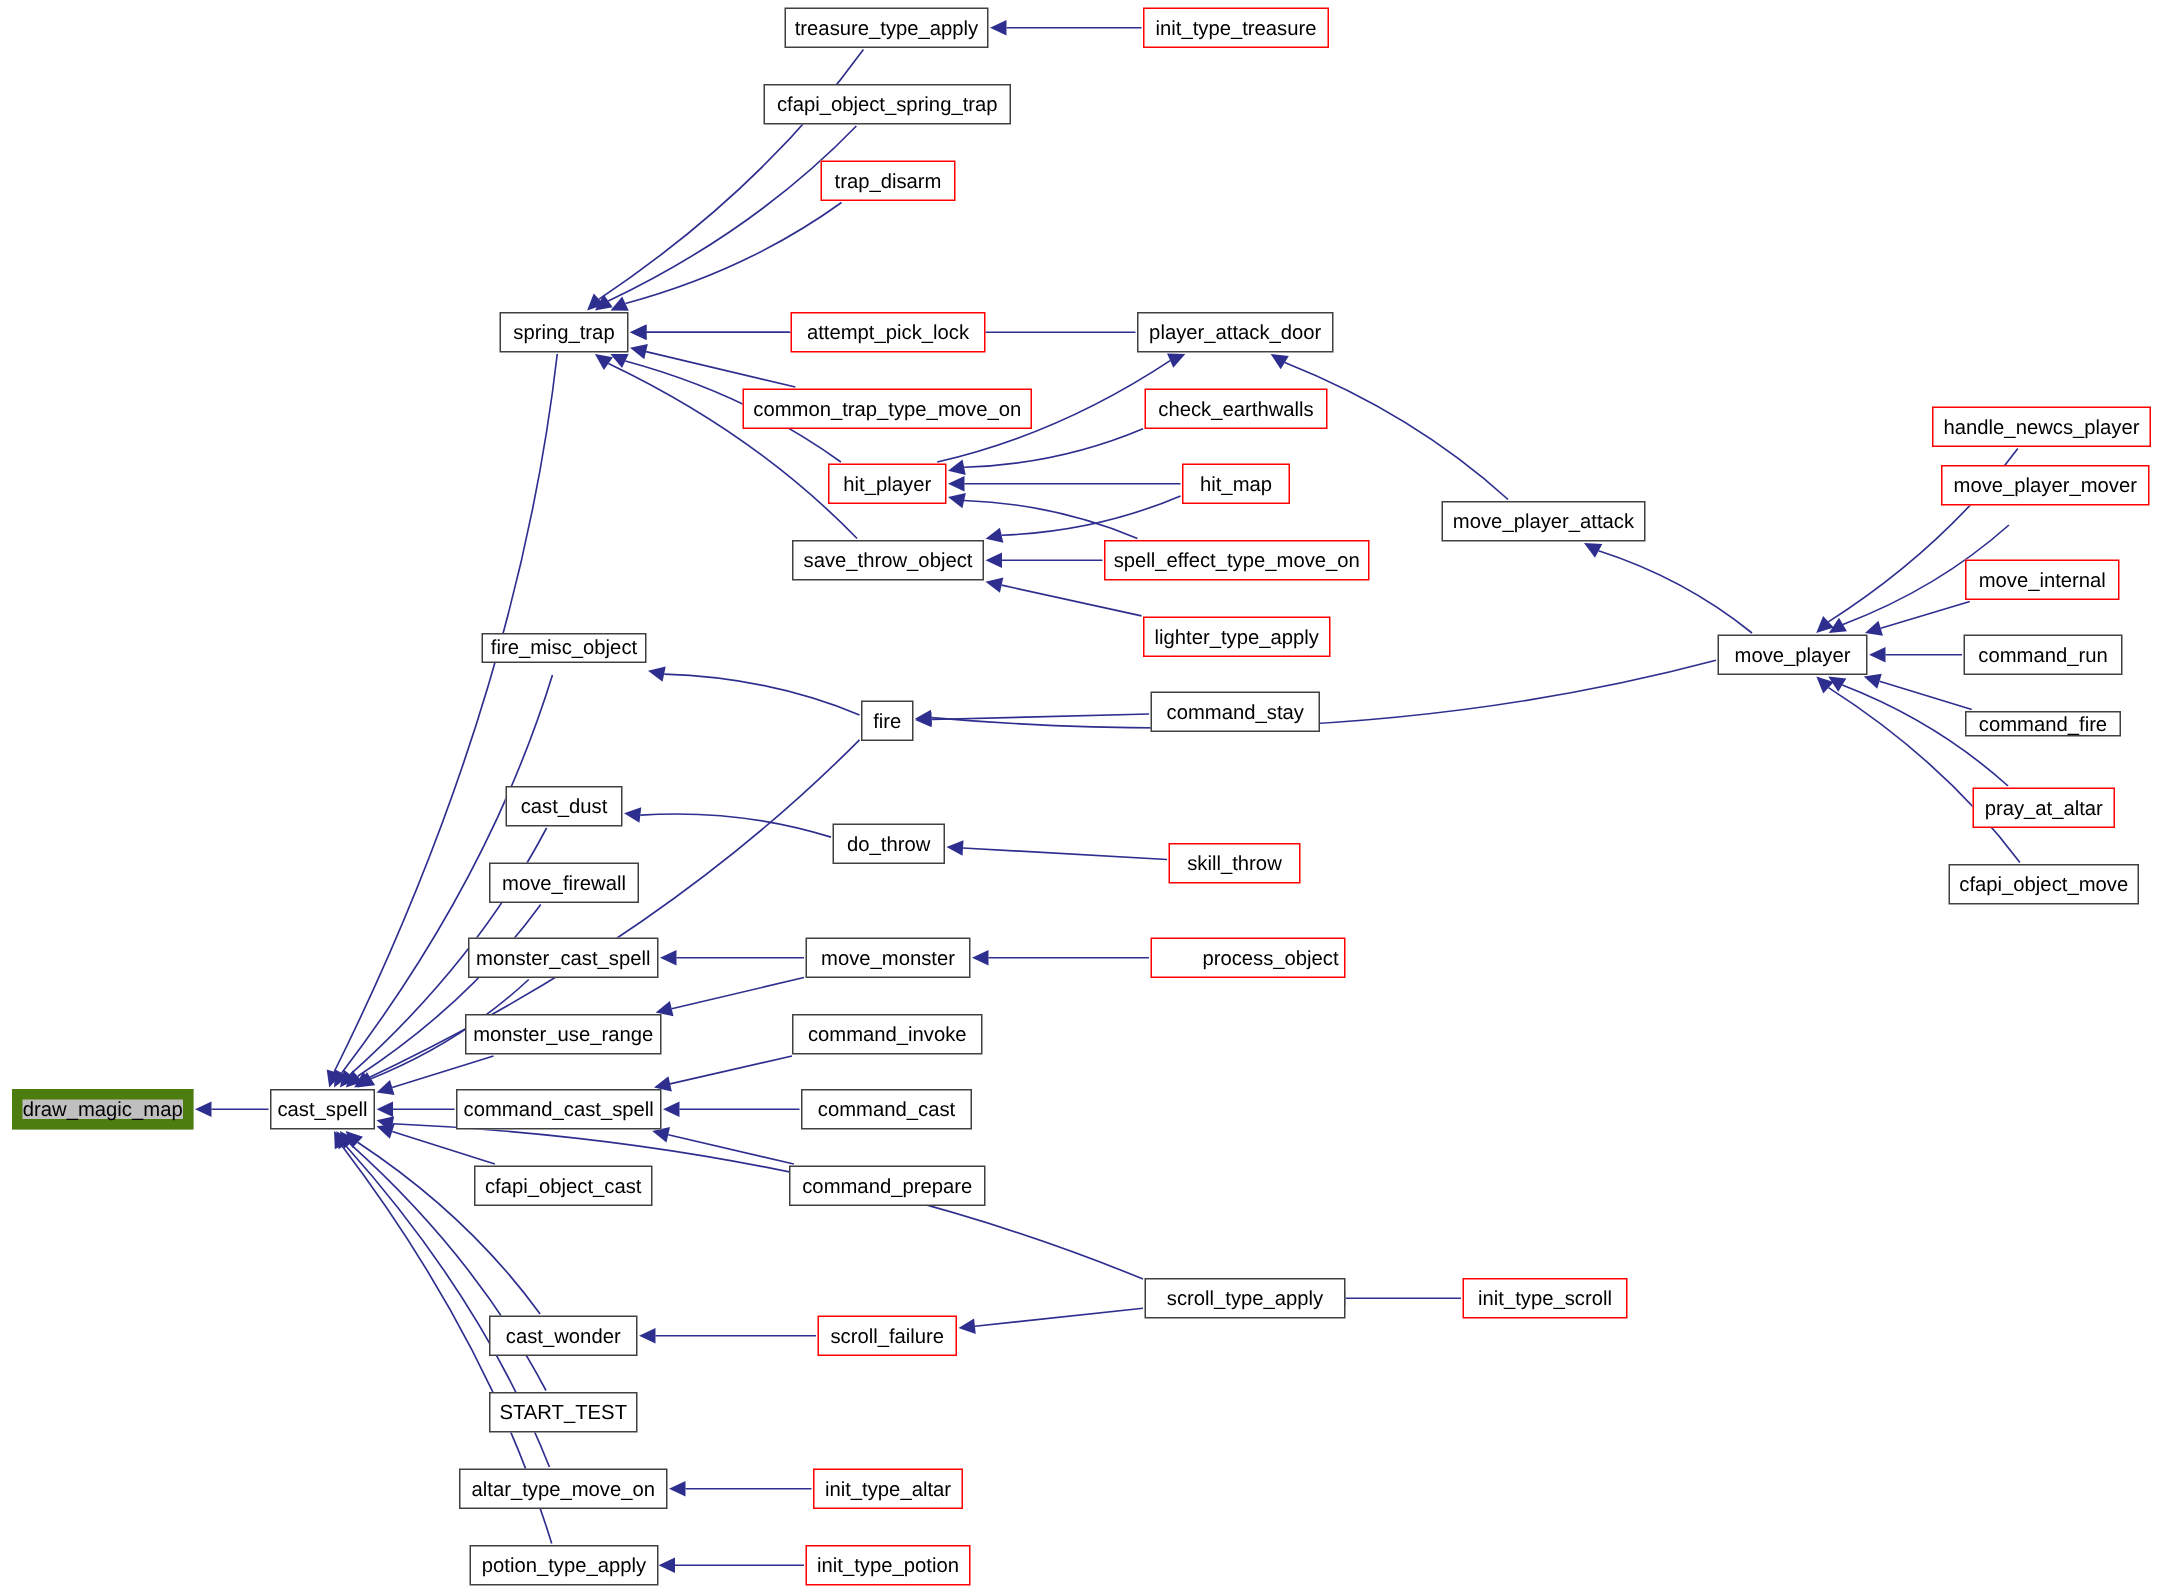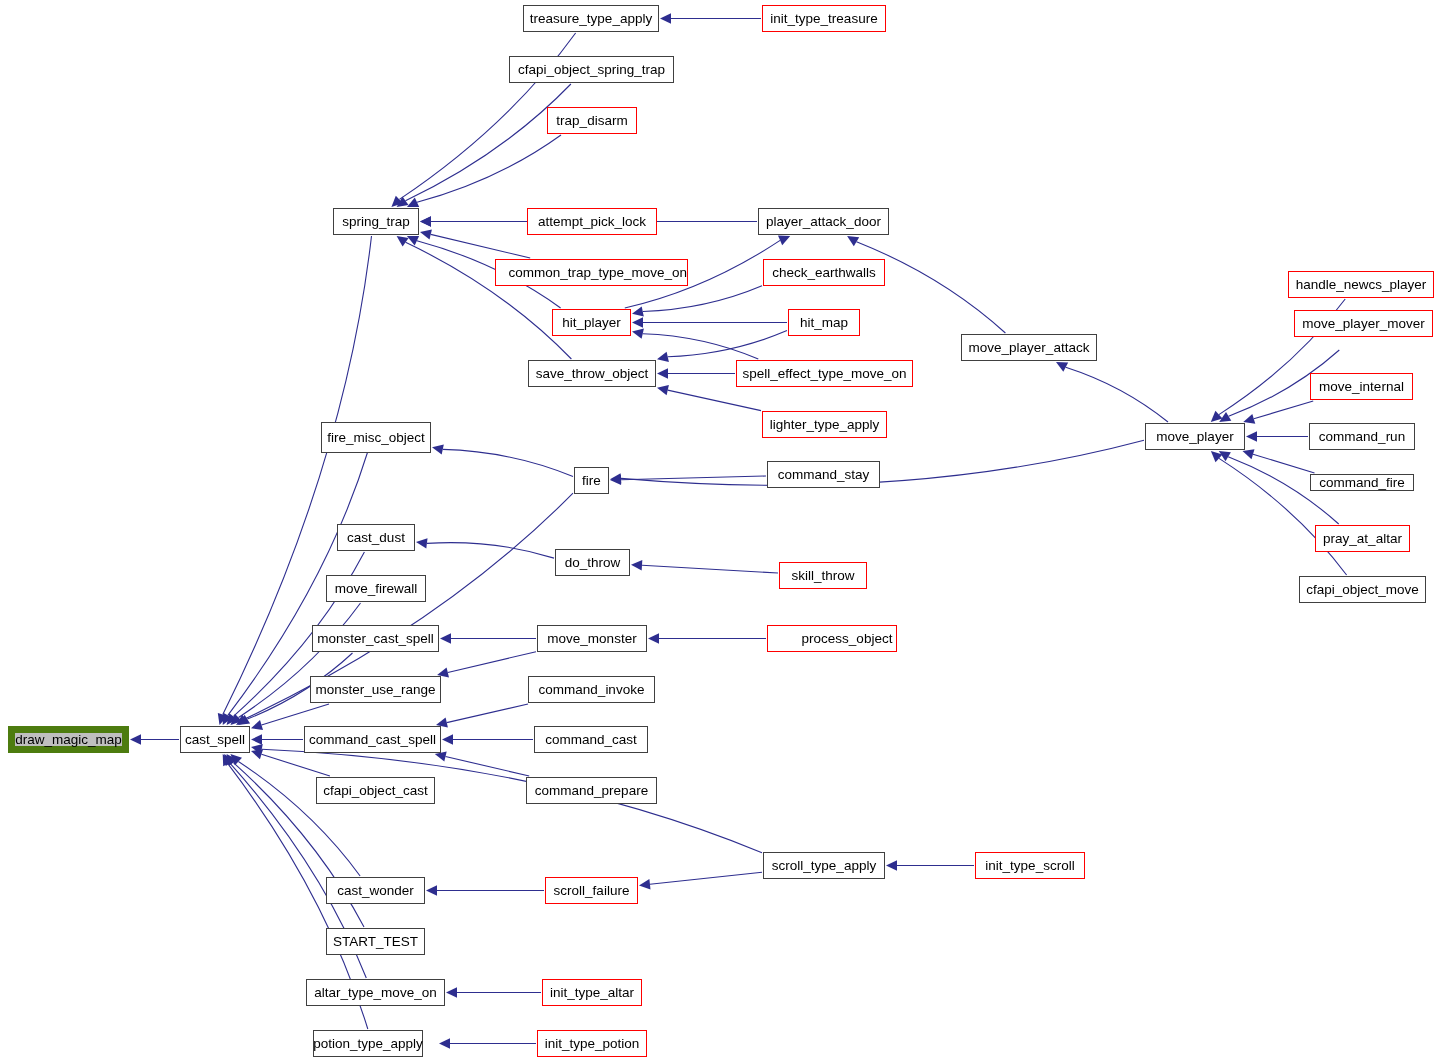--- a/index.html
+++ b/index.html
@@ -161,21 +161,21 @@
       </div>
       <div class="node red" style="left: 547px; top: 107px; width: 90px; height: 27px;">
         <span>trap_disarm</span>
       </div>
       <div class="node red" style="left: 527px; top: 208px; width: 130px; height: 27px;">
         <span>attempt_pick_lock</span>
       </div>
       <div class="node normal" style="left: 758px; top: 208px; width: 131px; height: 27px;">
         <span>player_attack_door</span>
       </div>
-      <div class="node red" style="left: 495px; top: 259px; width: 193px; height: 27px; justify-content: flex-end;">
+      <div class="node red" style="left: 495px; top: 259px; width: 193px; height: 27px;">
         <span>common_trap_type_move_on</span>
       </div>
       <div class="node red" style="left: 763px; top: 259px; width: 122px; height: 27px;">
         <span>check_earthwalls</span>
       </div>
       <div class="node red" style="left: 552px; top: 309px; width: 79px; height: 27px;">
         <span>hit_player</span>
       </div>
       <div class="node red" style="left: 788px; top: 309px; width: 72px; height: 27px;">
         <span>hit_map</span>
@@ -209,21 +209,21 @@
       </div>
       <div class="node normal" style="left: 1310px; top: 474px; width: 104px; height: 17px;">
         <span>command_fire</span>
       </div>
       <div class="node red" style="left: 1315px; top: 525px; width: 95px; height: 27px;">
         <span>pray_at_altar</span>
       </div>
       <div class="node normal" style="left: 1299px; top: 576px; width: 127px; height: 27px;">
         <span>cfapi_object_move</span>
       </div>
-      <div class="node normal" style="left: 321px; top: 422px; width: 110px; height: 31px; text-align: center;">
+      <div class="node normal" style="left: 321px; top: 422px; width: 110px; height: 20px; text-align: center;">
         <span>fire_misc_object</span>
       </div>
       <div class="node normal" style="left: 574px; top: 467px; width: 35px; height: 27px;">
         <span>fire</span>
       </div>
       <div class="node normal" style="left: 767px; top: 461px; width: 113px; height: 27px;">
         <span>command_stay</span>
       </div>
       <div class="node normal" style="left: 337px; top: 524px; width: 78px; height: 27px;">
         <span>cast_dust</span>
@@ -257,41 +257,41 @@
       </div>
       <div class="node normal" style="left: 534px; top: 726px; width: 114px; height: 27px;">
         <span>command_cast</span>
       </div>
       <div class="node normal" style="left: 316px; top: 777px; width: 119px; height: 27px;">
         <span>cfapi_object_cast</span>
       </div>
       <div class="node normal" style="left: 526px; top: 777px; width: 131px; height: 27px;">
         <span>command_prepare</span>
       </div>
-      <div class="node normal" style="left: 763px; top: 852px; width: 122px; height: 27px;">
+      <div class="node normal" style="left: 763px; top: 852px; width: 134px; height: 27px;">
         <span>scroll_type_apply</span>
       </div>
       <div class="node red" style="left: 975px; top: 852px; width: 110px; height: 27px;">
         <span>init_type_scroll</span>
       </div>
       <div class="node normal" style="left: 326px; top: 877px; width: 99px; height: 27px;">
         <span>cast_wonder</span>
       </div>
       <div class="node red" style="left: 545px; top: 877px; width: 93px; height: 27px;">
         <span>scroll_failure</span>
       </div>
       <div class="node normal" style="left: 326px; top: 928px; width: 99px; height: 27px;">
         <span>START_TEST</span>
       </div>
       <div class="node normal" style="left: 306px; top: 979px; width: 139px; height: 27px;">
         <span>altar_type_move_on</span>
       </div>
       <div class="node red" style="left: 542px; top: 979px; width: 100px; height: 27px;">
         <span>init_type_altar</span>
       </div>
-      <div class="node normal" style="left: 313px; top: 1030px; width: 110px; height: 27px;">
+      <div class="node normal" style="left: 313px; top: 1030px; width: 126px; height: 27px;">
         <span>potion_type_apply</span>
       </div>
       <div class="node red" style="left: 537px; top: 1030px; width: 110px; height: 27px;">
         <span>init_type_potion</span>
       </div>
     </div>
 </div>
 
 </body></html>

